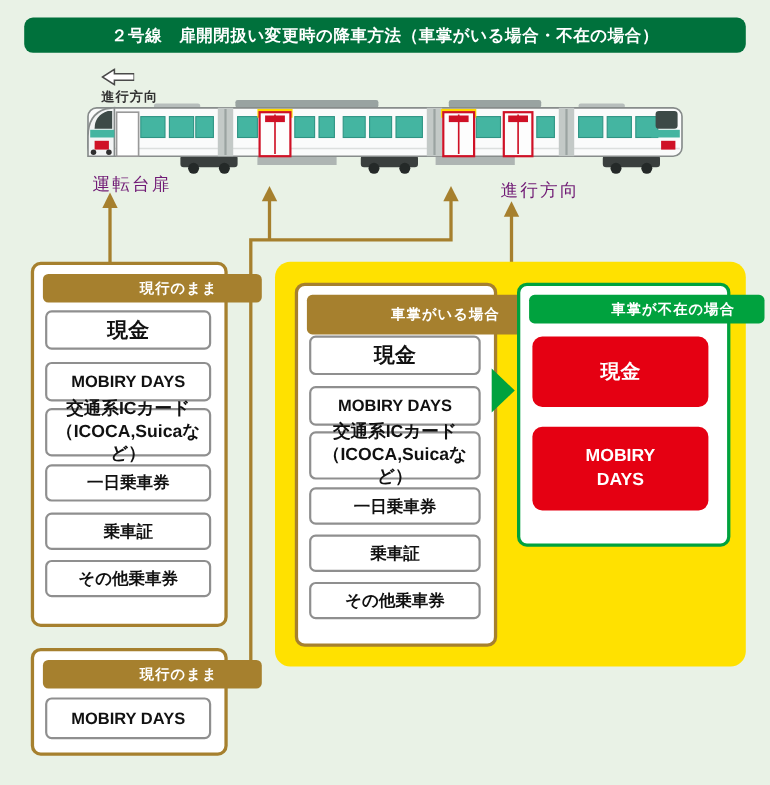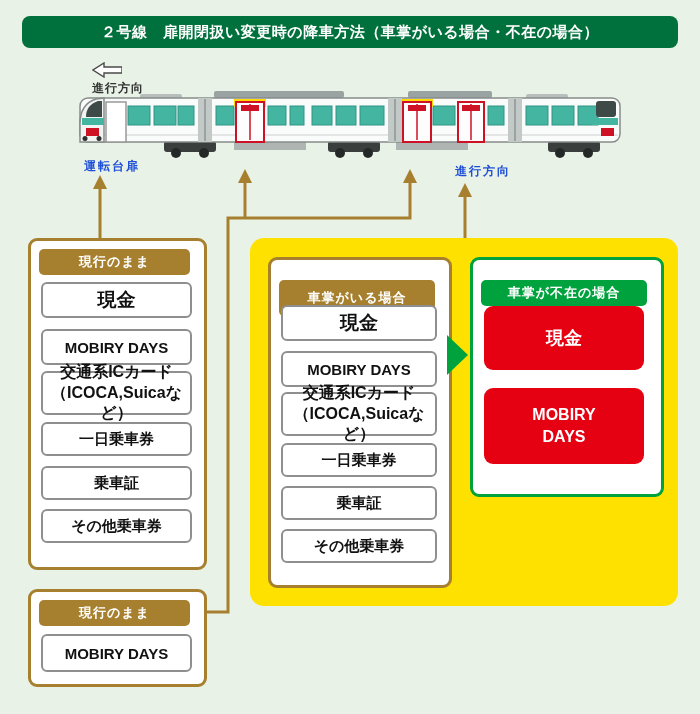--- a/index.html
+++ b/index.html
@@ -4,29 +4,29 @@
 <style>
   html,body{margin:0;padding:0;background:#e9f2e6;}
   #stage{position:relative;width:700px;height:714px;background:#e9f2e6;overflow:hidden;
          font-family:"Liberation Sans",sans-serif;}
   .banner{position:absolute;left:22px;top:16px;width:656px;height:32px;background:#00713c;
           border-radius:8px;color:#fff;font-size:15px;font-weight:bold;display:flex;
           align-items:center;justify-content:center;letter-spacing:.5px;}
   .direction{position:absolute;left:92px;top:62px;display:flex;align-items:flex-start;gap:2px;flex-direction:column;}
   .direction .dir-label{font-size:12px;font-weight:bold;color:#333;letter-spacing:1px;}
   .tram{position:absolute;left:78px;top:86px;width:544px;height:74px;}
-  .door-label{position:absolute;font-size:12px;font-weight:bold;color:#1d4ed8;letter-spacing:2px;}
+  .door-label{position:absolute;font-size:16px;font-weight:normal;color:#701a75;letter-spacing:2px;}
   .connectors{position:absolute;left:0;top:0;width:700px;height:714px;pointer-events:none;}
   .yellow-box{position:absolute;left:250px;top:238px;width:428px;height:368px;background:#ffe100;
               border-radius:14px;}
   .panel{position:absolute;background:#fff;border:3px solid #a6802e;border-radius:9px;}
   .panel.green{border-color:#00a23e;}
   .panel-header{position:absolute;background:#a6802e;border-radius:5px;color:#fff;font-size:13px;
                 font-weight:bold;display:flex;align-items:center;justify-content:center;
-                letter-spacing:1px;}
+                letter-spacing:1px;padding-left:48px;}
   .panel-header.green{background:#00a23e;}
   .item{position:absolute;background:#fff;border:2px solid #8f8f8f;border-radius:6px;display:flex;
         align-items:center;justify-content:center;font-weight:bold;color:#111;text-align:center;
         white-space:pre-line;font-size:15px;}
   .item.big{font-size:19px;}
   .item.small{font-size:16px;line-height:1.3;}
   .red-box{position:absolute;background:#e50012;border-radius:9px;color:#fff;font-weight:bold;
            display:flex;align-items:center;justify-content:center;text-align:center;}
   .red-box.cash{font-size:18px;}
   .red-box .wrap{width:96px;font-size:16px;line-height:1.35;}
@@ -153,34 +153,34 @@
     <div class="item big" style="left:10px;top:41px;width:147px;height:32px">現金</div>
     <div class="item" style="left:10px;top:88px;width:147px;height:32px">MOBIRY DAYS</div>
     <div class="item small" style="left:10px;top:130px;width:147px;height:40px">交通系ICカード
 （ICOCA,Suicaなど）</div>
     <div class="item" style="left:10px;top:181px;width:147px;height:30px">一日乗車券</div>
     <div class="item" style="left:10px;top:225px;width:147px;height:30px">乗車証</div>
     <div class="item" style="left:10px;top:268px;width:147px;height:30px">その他乗車券</div>
   </div>
 
   <div class="panel" style="left:268px;top:257px;width:178px;height:325px">
-    <div class="panel-header" style="left:8px;top:20px;width:156px;height:36px">車掌がいる場合</div>
+    <div class="panel-header" style="left:8px;top:8px;width:156px;height:36px">車掌がいる場合</div>
     <div class="item big" style="left:10px;top:45px;width:152px;height:32px">現金</div>
     <div class="item" style="left:10px;top:91px;width:152px;height:32px">MOBIRY DAYS</div>
     <div class="item small" style="left:10px;top:132px;width:152px;height:40px">交通系ICカード
 （ICOCA,Suicaなど）</div>
     <div class="item" style="left:10px;top:183px;width:152px;height:30px">一日乗車券</div>
     <div class="item" style="left:10px;top:226px;width:152px;height:30px">乗車証</div>
     <div class="item" style="left:10px;top:269px;width:152px;height:30px">その他乗車券</div>
   </div>
 
   <div class="flow-arrow"></div>
 
   <div class="panel green" style="left:470px;top:257px;width:188px;height:234px">
-    <div class="panel-header green" style="left:8px;top:20px;width:166px;height:26px">車掌が不在の場合</div>
+    <div class="panel-header green" style="left:8px;top:8px;width:166px;height:26px">車掌が不在の場合</div>
     <div class="red-box cash" style="left:11px;top:46px;width:160px;height:64px">現金</div>
     <div class="red-box" style="left:11px;top:128px;width:160px;height:76px">
       <span class="wrap">MOBIRY DAYS</span>
     </div>
   </div>
 
   <div class="panel" style="left:28px;top:589px;width:173px;height:92px">
     <div class="panel-header" style="left:8px;top:8px;width:151px;height:26px">現行のまま</div>
     <div class="item" style="left:10px;top:42px;width:147px;height:34px">MOBIRY DAYS</div>
   </div>

